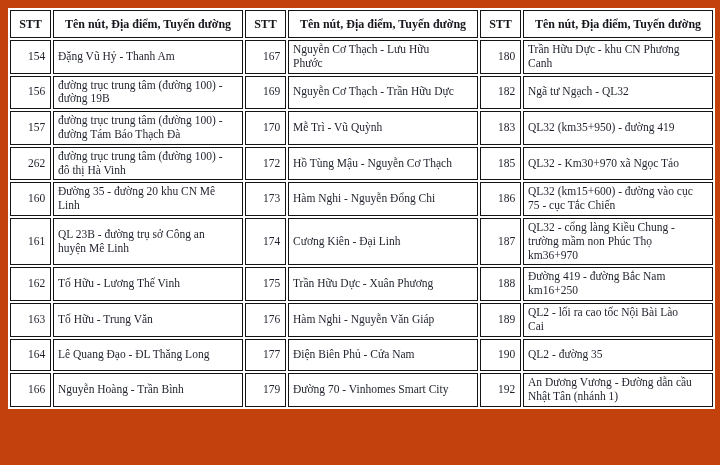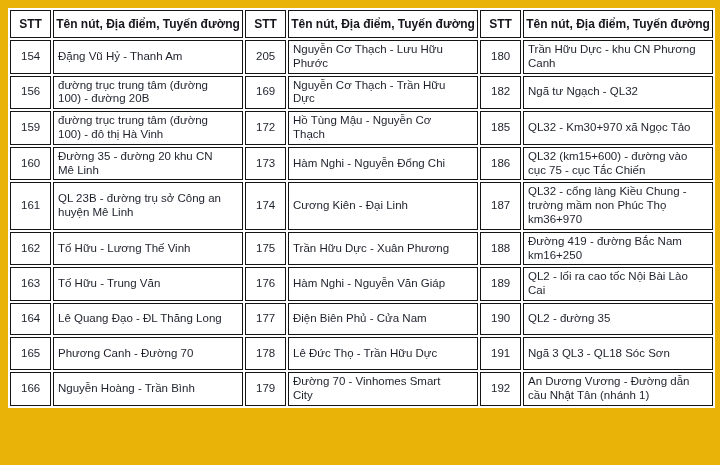--- a/index.html
+++ b/index.html
@@ -1,18 +1,18 @@
 <!DOCTYPE html>
 <html><head>
 <meta charset="utf-8">
 <style>
   html, body { margin: 0; padding: 0; background: #ffffff; }
   .page {
-    width: 720px; height: 465px; background: #eab308; overflow: hidden;
-    font-family: Liberation Sans, sans-serif;
+    width: 720px; height: 465px; background: #c2410c; overflow: hidden;
+    font-family: Liberation Serif, serif;
     color: #1e212b;
   }
   table.node-table {
     border-collapse: separate;
     border-spacing: 2.5px;
     table-layout: fixed;
     width: 704px;
     margin: 8px 0 0 8px;
     background: #ffffff;
   }
@@ -24,21 +24,21 @@
   }
   .node-table th {
     font-weight: bold;
     font-size: 12px;
     height: 24px;
     text-align: center;
     padding: 1px 2px;
     color: #15151c;
   }
   .node-table td { height: 26.5px; font-size: 11.5px; line-height: 1.2; }
-  .node-table td.stt { text-align: center; padding: 1px 10px; }
+  .node-table td.stt { padding: 1px 17px; }
   .node-table td.route { text-align: left; padding: 2px 16px 2px 4px; }
   col.c-stt { width: 41px; }
   col.c-route { width: 190px; }
 </style>
 </head>
 <body>
 
 <div class="page">
   <table class="node-table">
     <colgroup>
@@ -56,35 +56,43 @@
         <th>STT</th>
         <th>Tên nút, Địa điểm, Tuyến đường</th>
         <th>STT</th>
         <th>Tên nút, Địa điểm, Tuyến đường</th>
       </tr>
     </thead>
     <tbody>
       <tr>
         <td class="stt">154</td>
         <td class="route">Đặng Vũ Hỷ - Thanh Am</td>
-        <td class="stt">205</td>
+        <td class="stt">167</td>
         <td class="route">Nguyễn Cơ Thạch - Lưu Hữu Phước</td>
         <td class="stt">180</td>
         <td class="route">Trần Hữu Dực - khu CN Phương Canh</td>
       </tr>
       <tr>
         <td class="stt">156</td>
-        <td class="route">đường trục trung tâm (đường 100) - đường 20B</td>
+        <td class="route">đường trục trung tâm (đường 100) - đường 19B</td>
         <td class="stt">169</td>
         <td class="route">Nguyễn Cơ Thạch - Trần Hữu Dực</td>
         <td class="stt">182</td>
         <td class="route">Ngã tư Ngạch - QL32</td>
       </tr>
       <tr>
-        <td class="stt">159</td>
+        <td class="stt">157</td>
+        <td class="route">đường trục trung tâm (đường 100) - đường Tám Báo Thạch Đà</td>
+        <td class="stt">170</td>
+        <td class="route">Mễ Trì - Vũ Quỳnh</td>
+        <td class="stt">183</td>
+        <td class="route">QL32 (km35+950) - đường 419</td>
+      </tr>
+      <tr>
+        <td class="stt">262</td>
         <td class="route">đường trục trung tâm (đường 100) - đô thị Hà Vinh</td>
         <td class="stt">172</td>
         <td class="route">Hồ Tùng Mậu - Nguyễn Cơ Thạch</td>
         <td class="stt">185</td>
         <td class="route">QL32 - Km30+970 xã Ngọc Tảo</td>
       </tr>
       <tr>
         <td class="stt">160</td>
         <td class="route">Đường 35 - đường 20 khu CN Mê Linh</td>
         <td class="stt">173</td>
@@ -118,28 +126,20 @@
       </tr>
       <tr>
         <td class="stt">164</td>
         <td class="route">Lê Quang Đạo - ĐL Thăng Long</td>
         <td class="stt">177</td>
         <td class="route">Điện Biên Phủ - Cửa Nam</td>
         <td class="stt">190</td>
         <td class="route">QL2 - đường 35</td>
       </tr>
       <tr>
-        <td class="stt">165</td>
-        <td class="route">Phương Canh - Đường 70</td>
-        <td class="stt">178</td>
-        <td class="route">Lê Đức Thọ - Trần Hữu Dực</td>
-        <td class="stt">191</td>
-        <td class="route">Ngã 3 QL3 - QL18 Sóc Sơn</td>
-      </tr>
-      <tr>
         <td class="stt">166</td>
         <td class="route">Nguyễn Hoàng - Trần Bình</td>
         <td class="stt">179</td>
         <td class="route">Đường 70 - Vinhomes Smart City</td>
         <td class="stt">192</td>
         <td class="route">An Dương Vương - Đường dẫn cầu Nhật Tân (nhánh 1)</td>
       </tr>
     </tbody>
   </table>
 </div>

